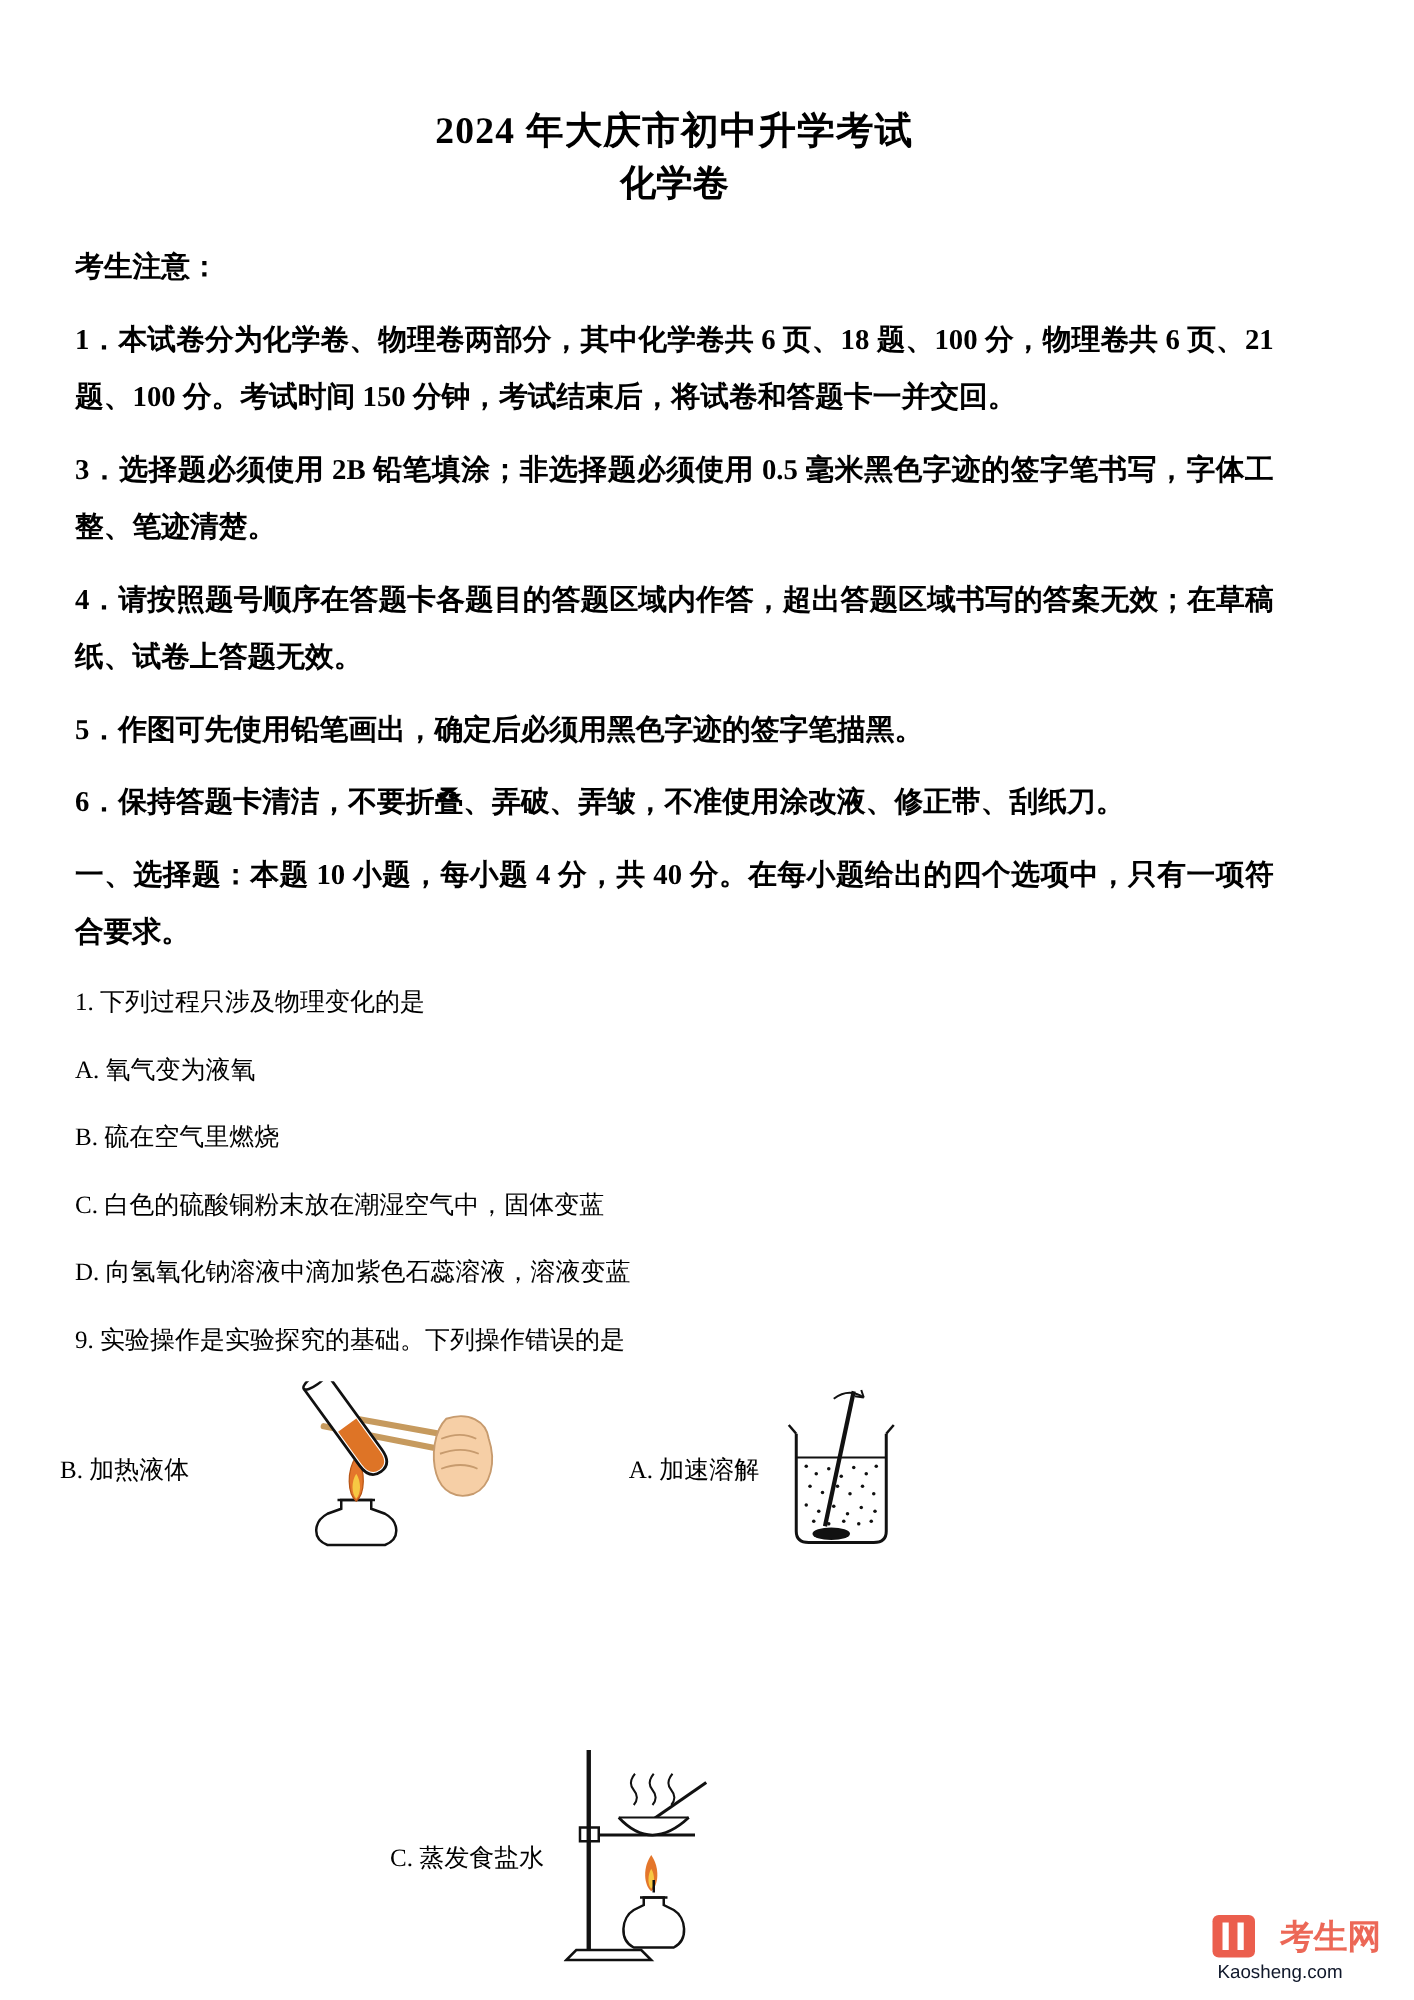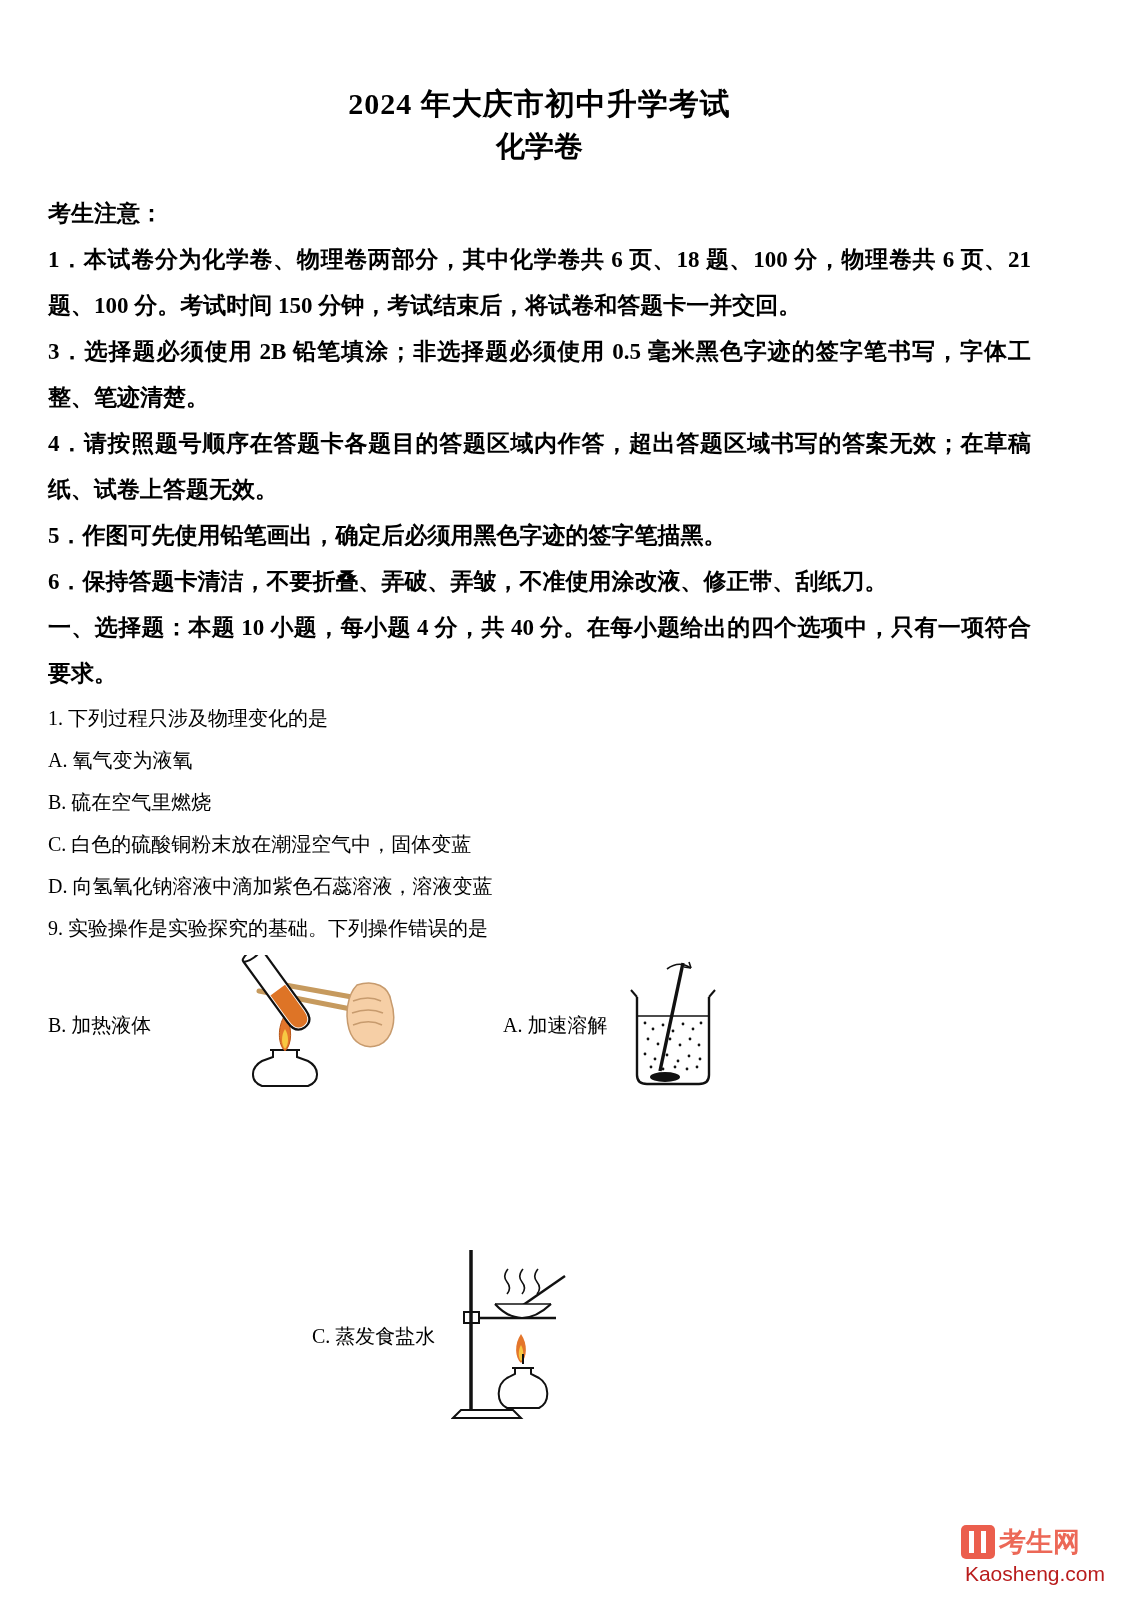--- a/index.html
+++ b/index.html
@@ -5,37 +5,37 @@
   html, body { margin: 0; padding: 0; background: #ffffff; }
   .page {
     width: 1131px; height: 1600px; background: #ffffff; position: relative;
     overflow: hidden; margin: 0 auto; color: #000;
     font-family: "Liberation Serif", "DejaVu Serif", serif;
   }
   .content { padding: 84px 100px 0 48px; }
   .title { text-align: center; font-size: 30px; font-weight: 700; letter-spacing: 1px; }
   .subtitle { text-align: center; font-size: 29px; font-weight: 700; margin-top: 2px; }
   .notice { margin-top: 24px; }
-  p { margin: 0; }
+  p { margin: 12px; }
   .bold-par { font-size: 23px; font-weight: 700; line-height: 2.0; text-align: justify; }
   .atomic { word-spacing: 7px; }
   .qpar { font-size: 20px; font-weight: 400; line-height: 2.1; text-align: justify; }
   .q2-row { display: flex; align-items: center; }
   .q2-row.first { margin-top: 6px; }
   .q2-row.second { margin-top: 14px; flex-direction: column; }
   .q2-cell { display: flex; align-items: center; width: 455px; flex: 0 0 455px; }
   .q2-cell .lbl { font-size: 20px; white-space: nowrap; margin-right: 16px; }
   svg { display: block; }
   .watermark { position: absolute; right: 26px; bottom: 14px; }
-  .wm-top { display: flex; align-items: center; gap: 4px; }
+  .wm-top { display: flex; align-items: center; gap: 20px; }
   .wm-logo { width: 34px; height: 34px; background: #e8432e; border-radius: 5px; position: relative; display: inline-block; opacity: 0.85; }
   .wm-logo:before { content: ""; position: absolute; left: 8px; top: 6px; width: 5px; height: 22px; background: #fff; }
   .wm-logo:after  { content: ""; position: absolute; left: 20px; top: 6px; width: 5px; height: 22px; background: #fff; }
   .wm-name { color: #e8432e; opacity: 0.8; font-size: 27px; font-weight: 700; font-family: "Liberation Sans", sans-serif; }
-  .wm-url  { color: #b91c1c; font-size: 21px; font-family: "Liberation Sans", sans-serif; margin-top: 2px; display: block; padding-left: 4px; }
+  .wm-url  { color: #0f172a; font-size: 15px; font-family: "Liberation Sans", sans-serif; margin-top: 2px; display: block; padding-left: 4px; }
 </style>
 </head>
 <body>
 
 <div class="page">
   <div class="content">
 
     <div class="title">2024 年大庆市初中升学考试</div>
     <div class="subtitle">化学卷</div>
 

